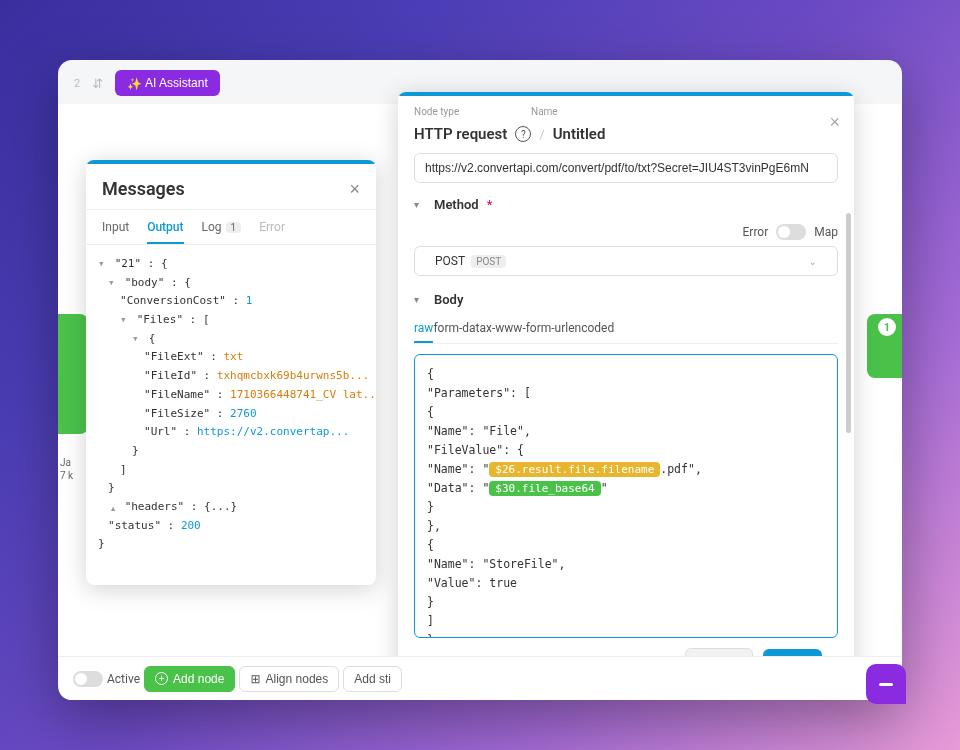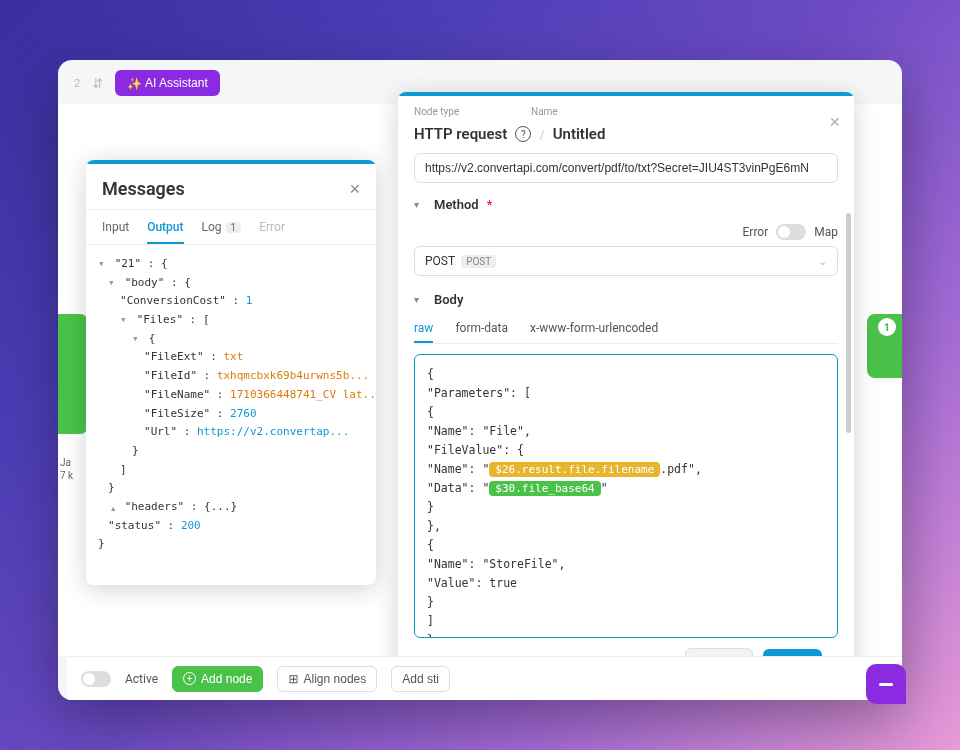--- a/index.html
+++ b/index.html
@@ -116,29 +116,29 @@
   .section-label { font-size: 13px; font-weight: 600; color: #333; }
   .req { color: #e03; }
 
   .map-row { display:flex; justify-content:flex-end; align-items:center; gap:8px; margin:4px 0 6px; font-size:12px; color:#555;}
   .toggle {
     width: 30px; height: 16px; background: #ddd; border-radius: 10px; position: relative;
   }
   .toggle::after { content:""; position:absolute; left:2px; top:2px; width:12px; height:12px; background:#fff; border-radius:50%; }
 
   .select-box {
-    border: 1px solid #ddd; border-radius: 6px; padding: 7px 10px; width:100%;
+    border: 1px solid #ddd; border-radius: 6px; padding: 7px 20px; width:100%;
     display:flex; align-items:center; gap:6px; margin-bottom: 16px; cursor:pointer;
     position: relative;
   }
   .select-box .val { font-size:12px; color:#333; }
   .select-box .badge { background:#eee; padding:1px 5px; border-radius:4px; font-size:10px; color:#888;}
   .select-box .dd { margin-left:auto; color:#aaa; font-size:10px; }
 
-  .body-tabs { display:flex; gap:22px; border-bottom:1px solid #eee; margin-bottom:10px; }
+  .body-tabs { display:flex; border-bottom:1px solid #eee; margin-bottom:10px; }
   .body-tab { font-size:12px; color:#555; padding:6px 0; border-bottom:2px solid transparent; cursor:pointer;}
   .body-tab.active { color:#0d99d6; border-bottom-color:#0d99d6; }
 
   .code-box {
     border: 1.5px solid #0d99d6; border-radius: 6px; padding: 10px 12px;
     font-family: ui-monospace, Menlo, monospace; font-size: 11.5px; line-height: 1.65;
     color: #333; flex:1; overflow:auto;
   }
   .pill-yellow { background: #e8b52f; color: #fff; padding: 1px 6px; border-radius: 4px; font-size: 11px; }
   .pill-green { background: #4ac24a; color: #fff; padding: 1px 6px; border-radius: 4px; font-size: 11px; }
@@ -148,23 +148,23 @@
   }
   .run-once { color:#888; font-size:12px; display:flex; align-items:center; gap:6px; cursor:pointer; }
   .play-icon{ width:10px; height:10px; border:1px solid #aaa; border-radius:2px; position:relative;}
   .play-icon::after{content:"";position:absolute;left:2px;top:1px;border-left:4px solid #aaa;border-top:3px solid transparent;border-bottom:3px solid transparent;}
   .spacer{flex:1;}
   .btn-cancel { background:#f2f2f2; border:1px solid #ddd; color:#555; padding:6px 14px; border-radius:6px; font-size:12px; cursor:pointer;}
   .btn-save { background:#0d99d6; border:none; color:#fff; padding:6px 16px; border-radius:6px; font-size:12px; font-weight:500; cursor:pointer;}
 
   
   .bottom-bar {
-    position: absolute; left: 9px; right: 0; bottom: 0; height: 44px;
+    position: absolute; left: 1px; right: 0; bottom: 0; height: 44px;
     background: #fff; border-top: 1px solid #eee;
-    display: flex; align-items: center; gap: 14px; padding: 0 14px;
+    display: flex; align-items: center; gap: 4px; padding: 0 14px;
   }
   .active-toggle {
     width: 30px; height: 16px; background: #ddd; border-radius: 10px; position: relative;
   }
   .active-toggle::after { content:""; position:absolute; left:2px; top:2px; width:12px; height:12px; background:#fff; border-radius:50%; }
   .active-label { font-size: 12px; color: #555; }
   .pill-btn {
     border:1px solid #ddd; background:#fff; color:#555; padding:5px 10px; border-radius:6px;
     font-size:12px; display:inline-flex; align-items:center; gap:5px; cursor:pointer;
   }

